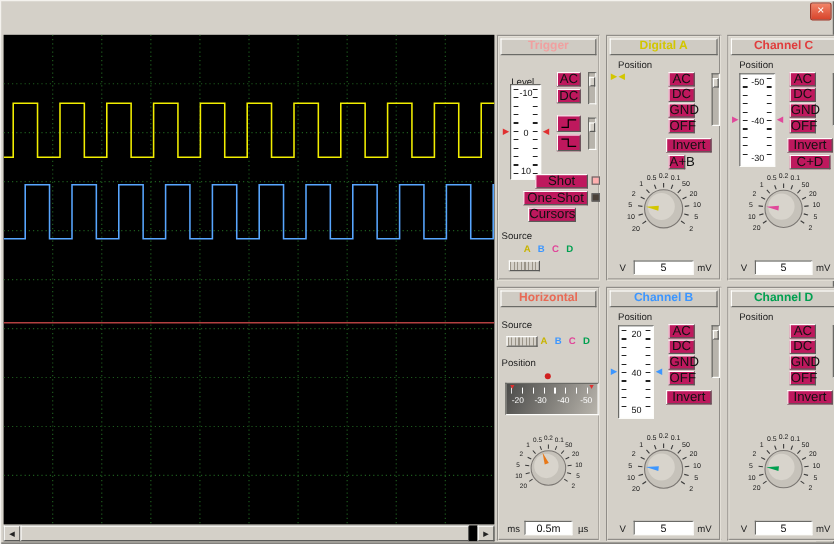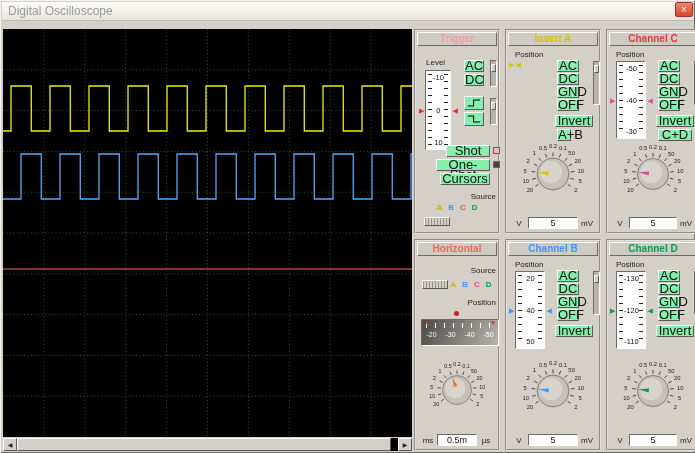--- a/index.html
+++ b/index.html
@@ -25,23 +25,23 @@
     border:1px solid;border-color:#fdfdfb #5a5a58 #5a5a58 #fdfdfb;font-size:6px;
     display:flex;align-items:center;justify-content:center;color:#222;}
   .panels{position:absolute;left:414px;top:29px;display:grid;
     grid-template-columns:86px 96px 94px;grid-template-rows:205px 212px;gap:5px;}
   .panel{position:relative;background:#d4d0c8;border:2px groove #e4e0d8;}
   .panel-header{height:14px;margin:1px;background:#cfcbc3;border:1px solid;
     border-color:#fdfdfb #6a6a66 #6a6a66 #fdfdfb;font-weight:bold;font-size:10px;
     line-height:12px;text-align:center;color:#444;}
   .pbody{position:absolute;left:2px;right:2px;top:17px;bottom:2px;}
   .lbl{position:absolute;font-size:8px;color:#222;}
-  .lbl.center{left:0;right:0;text-align:right;}
-  .btn{position:absolute;height:12px;background:#86efac;border:1px solid;
-    border-color:#fdfdfb #5a5a58 #5a5a58 #fdfdfb;font-size:13px;line-height:10px;
+  .lbl.center{left:0;right:0;text-align:left;}
+  .btn{position:absolute;height:12px;background:#be185d;border:1px solid;
+    border-color:#fdfdfb #5a5a58 #5a5a58 #fdfdfb;font-size:11px;line-height:10px;
     text-align:center;color:#111;cursor:default;}
   .btn:empty{display:none;}
   .btn.edge{width:20px;height:14px;padding:1px 2px;}
   .btn.edge svg{width:100%;height:100%;stroke:#000;fill:none;stroke-width:1.2;}
   .led{position:absolute;width:7px;height:7px;border:1px solid #666;background:#a8a298;}
   .vslider{position:absolute;display:flex;align-items:center;gap:1px;}
   .vs-arrow{font-size:7px;line-height:7px;}
   .vs-box{position:relative;background:#fff;border:1px solid;border-color:#6a6a66 #fdfdfb #fdfdfb #6a6a66;}
   .vs-tickstrip{position:absolute;top:3px;bottom:3px;width:4px;
     background:repeating-linear-gradient(180deg,#222 0 1px,transparent 1px 7px);}
@@ -69,23 +69,20 @@
     align-items:center;font-size:8px;color:#222;}
   .unit{width:14px;text-align:center;}
   .value{flex:1;height:12px;background:#fff;border:1px solid;border-color:#6a6a66 #fdfdfb #fdfdfb #6a6a66;
     text-align:center;font-size:9px;line-height:10px;color:#111;}
 </style>
 </head>
 <body>
 
 <div class="window">
 
-  <div class="titlebar">
-    <span class="title">Digital Oscilloscope</span>
-  </div>
   <div class="close-btn">×</div>
 
   <div class="scope-wrap">
     <svg id="scope-svg" viewBox="0 0 409 408" preserveAspectRatio="none">
         <g>
           <line x1="40.9" y1="0" x2="40.9" y2="408" stroke="#1d5a1d" stroke-width="1" stroke-dasharray="1,2.5"></line>
           <line x1="0" y1="40.8" x2="409" y2="40.8" stroke="#1d5a1d" stroke-width="1" stroke-dasharray="1,2.5"></line>
           <line x1="81.8" y1="0" x2="81.8" y2="408" stroke="#1d5a1d" stroke-width="1" stroke-dasharray="1,2.5"></line>
           <line x1="0" y1="81.6" x2="409" y2="81.6" stroke="#1d5a1d" stroke-width="1" stroke-dasharray="1,2.5"></line>
           <line x1="122.7" y1="0" x2="122.7" y2="408" stroke="#1d5a1d" stroke-width="1" stroke-dasharray="1,2.5"></line>
@@ -121,21 +118,21 @@
   </div>
   <div class="corner-btn">
       <span>▶</span>
     </div>
 
   <div class="panels">
 
     <div class="panel">
       <div class="panel-header" style="color: rgb(240, 160, 160);">Trigger</div>
       <div class="pbody">
-        <div class="lbl" style="left:8px;top:10px">Level</div>
+        <div class="lbl" style="left:8px;top:16px">Level</div>
         <div class="vslider" style="left:1px;top:22px">
           <span class="vs-arrow" style="color: rgb(224, 48, 48);">▶</span>
           <div class="vs-box" style="width:26px;height:80px">
             <div class="vs-tickstrip l"></div>
             <div class="vs-tickstrip r"></div>
             <div class="vs-nums">
               <span>-10</span>
               <span>0</span>
               <span>10</span>
             </div>
@@ -157,34 +154,34 @@
               <polyline points="1,2 7.5,2 7.5,9 15,9"></polyline>
             </svg>
         </div>
         <div class="mini-v" style="left:72px;top:50px;height:27px">
             <div class="mini-v-thumb"></div>
           </div>
         <div class="btn" style="left:28px;top:97px;width:44px">Shot</div>
         <span class="led" style="left: 75px; top: 99px; background: rgb(255, 176, 176);"></span>
         <div class="btn" style="left:18px;top:111px;width:54px">One-Shot</div>
         <span class="led" style="left: 75px; top: 113px; background: rgb(74, 64, 56);"></span>
-        <div class="btn" style="left:22px;top:125px;width:50px">Cursors</div>
+        <div class="btn" style="left:22px;top:125px;width:40px">Cursors</div>
         <div class="lbl center" style="top:144px">Source</div>
         <div class="src-row" style="left:0;right:0;top:155px">
           <span style="color: rgb(200, 180, 0);">A</span>
           <span style="color: rgb(60, 150, 255);">B</span>
           <span style="color: rgb(224, 72, 154);">C</span>
           <span style="color: rgb(0, 160, 80);">D</span>
         </div>
         <div class="mini-h" style="left:6px;top:169px"></div>
       </div>
     </div>
 
     <div class="panel">
-      <div class="panel-header" style="color: rgb(210, 198, 0);">Invert A</div>
+      <div class="panel-header" style="color: rgb(210, 198, 0);">Digital A</div>
       <div class="pbody">
         <div class="lbl" style="left:6px;top:2px">Position</div>
         <div class="vslider" style="left:0;top:13px">
           <span class="vs-arrow" style="color: rgb(210, 198, 0);">▶</span>
           <span class="vs-arrow" style="color: rgb(210, 198, 0);">◀</span>
         </div>
         <div class="btn" style="left:48px;top:12px;width:22px">AC</div>
         <div class="btn" style="left:48px;top:25px;width:22px">DC</div>
         <div class="btn" style="left:48px;top:38px;width:22px">GND</div>
         <div class="btn" style="left:48px;top:51px;width:22px">OFF</div>
@@ -430,33 +427,20 @@
           <span class="value">5</span>
           <span class="unit">mV</span>
         </div>
       </div>
     </div>
 
     <div class="panel">
       <div class="panel-header" style="color: rgb(0, 160, 80);">Channel D</div>
       <div class="pbody">
         <div class="lbl" style="left:6px;top:2px">Position</div>
-        <div class="vslider" style="left:0;top:13px">
-          <span class="vs-arrow" style="color: rgb(0, 160, 80);">▶</span>
-          <div class="vs-box" style="width:30px;height:78px">
-            <div class="vs-tickstrip l"></div>
-            <div class="vs-tickstrip r"></div>
-            <div class="vs-nums">
-              <span>-130</span>
-              <span>-120</span>
-              <span>-110</span>
-            </div>
-          </div>
-          <span class="vs-arrow" style="color: rgb(0, 160, 80);">◀</span>
-        </div>
         <div class="btn" style="left:48px;top:12px;width:22px">AC</div>
         <div class="btn" style="left:48px;top:25px;width:22px">DC</div>
         <div class="btn" style="left:48px;top:38px;width:22px">GND</div>
         <div class="btn" style="left:48px;top:51px;width:22px">OFF</div>
         <div class="mini-v" style="left:84px;top:13px;height:44px">
             <div class="mini-v-thumb"></div>
           </div>
         <div class="btn" style="left:46px;top:67px;width:38px">Invert</div>
 
         <div class="knob" style="left:1px;right:1px;bottom:15px;height:82px">

